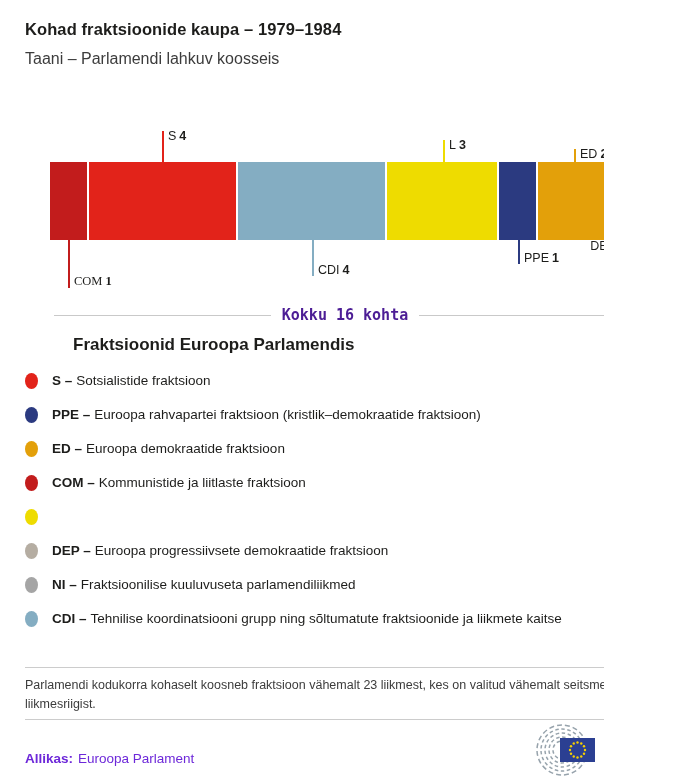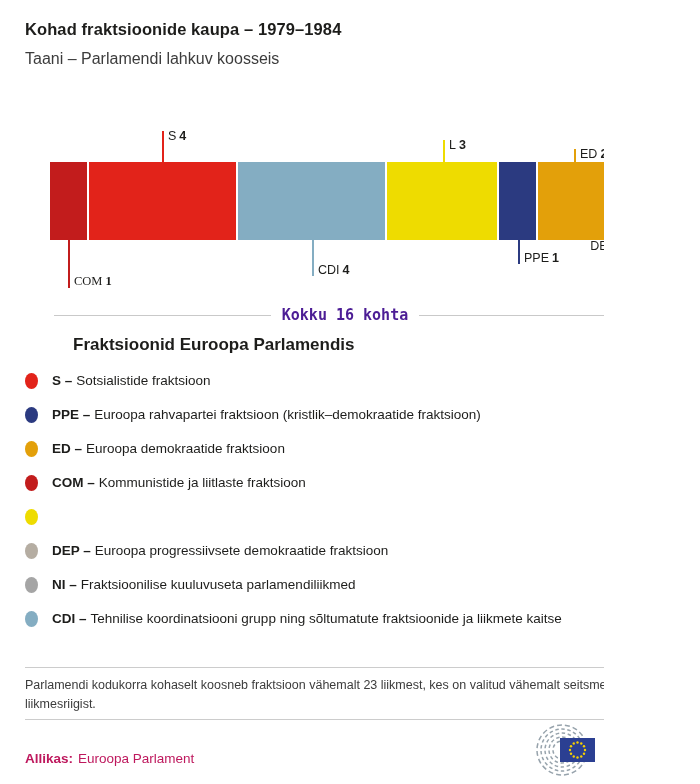--- a/index.html
+++ b/index.html
@@ -44,21 +44,21 @@
   .legend-row { height:34px; display:flex; align-items:center; }
   .legend-dot { width:13px; height:16px; border-radius:50%; flex:0 0 13px; margin-right:14px; }
   .legend-label { font-size:13.5px; line-height:1.2; }
   .legend-label b { margin-right:4px; }
 
   
   .rule-h { position:absolute; left:25px; width:651px; height:1px; background:#cccccc; }
   .rule-1 { top:667px; }
   .rule-2 { top:719px; }
   .footnote { position:absolute; left:25px; top:676px; width:640px; font-size:12.5px; line-height:1.55; color:#3c3c3c; }
-  .source { position:absolute; left:25px; top:751px; font-size:13.5px; color:#be185d; }
+  .source { position:absolute; left:25px; top:751px; font-size:13.5px; color:#6d28d9; }
   .source b { margin-right:5px; }
 
   
   .logo { position:absolute; left:524px; top:724px; display:flex; align-items:center; }
   .logo svg { display:block; }
   .logo-text { margin-left:9px; font-size:15px; font-weight:bold; color:#6d28d9; line-height:1.16; letter-spacing:.2px; }
 </style>
 </head>
 <body>
 

